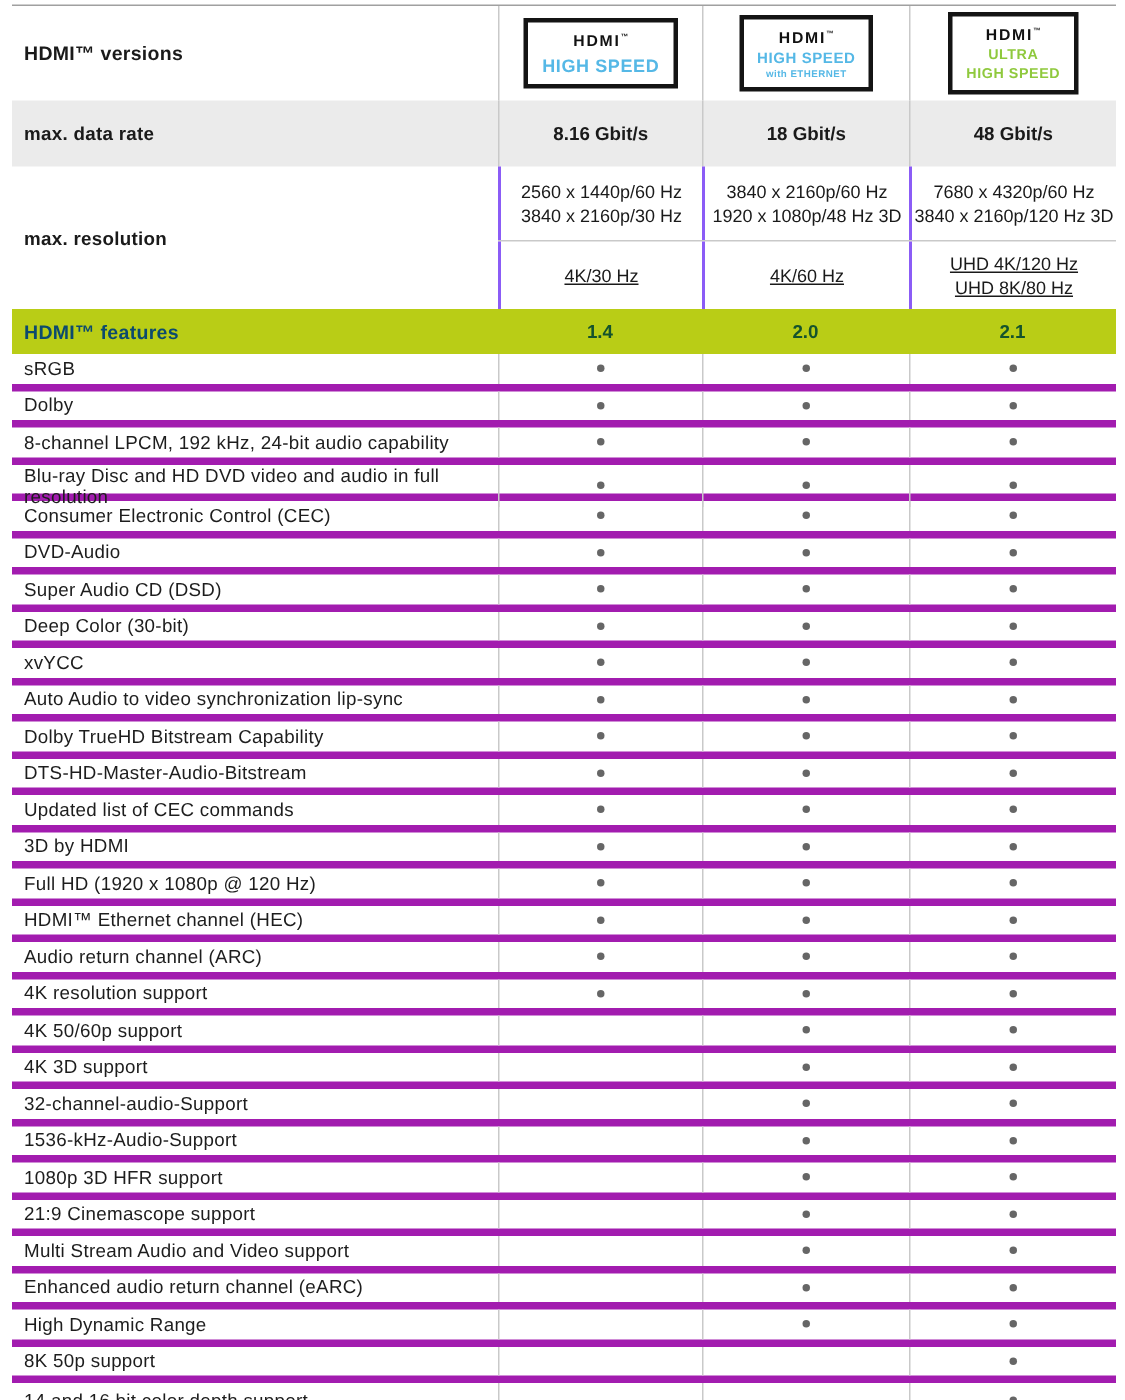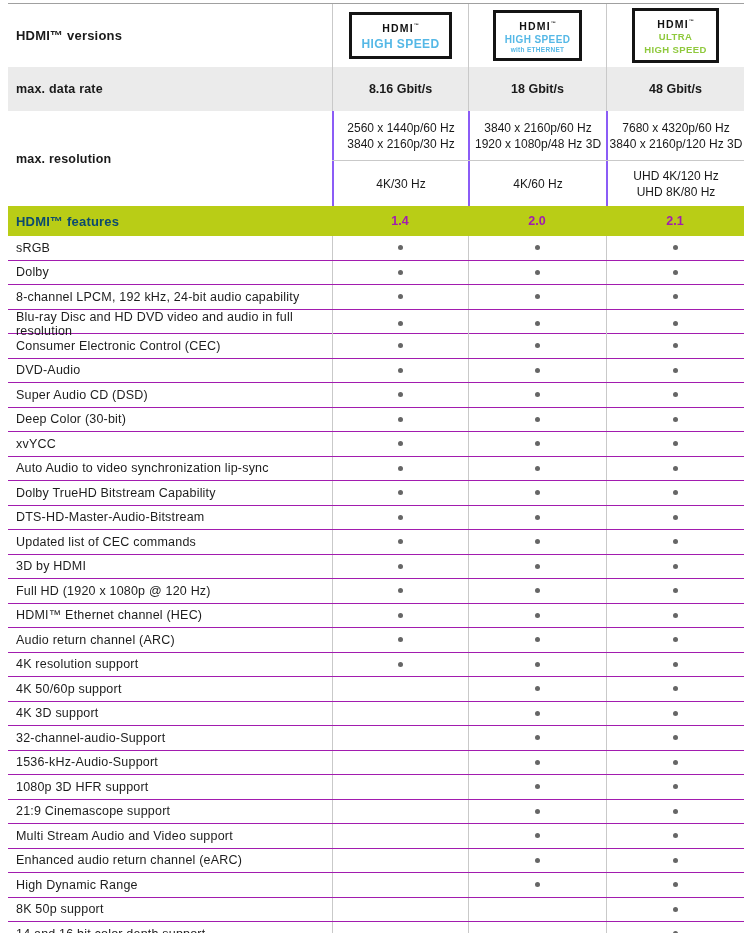--- a/index.html
+++ b/index.html
@@ -45,30 +45,30 @@
   .row-datarate { height: 44px; background: #ebebeb; }
   .row-datarate .label-cell { font-size: 12.5px; font-weight: 700; }
   .row-datarate .vcell { font-size: 12.5px; font-weight: 700; }
 
   
   .res-block { display: flex; height: 95px; }
   .res-label { width: 324px; font-size: 12.5px; font-weight: 700; display: flex; align-items: center; padding-left: 8px; letter-spacing: .2px; }
   .res-right { width: 412px; display: flex; flex-direction: column; }
   .res-subrow { display: grid; grid-template-columns: 136px 138px 138px; }
   .res-subrow-a { height: 50px; border-bottom: 1px solid #c9c9c9; }
-  .res-subrow-b { height: 45px; }
+  .res-subrow-b { height: 45px; text-decoration: underline; }
   .res-cell { border-left: 2px solid #8b5cf6; display: flex; flex-direction: column; align-items: center; justify-content: center; font-size: 12px; line-height: 16px; text-align: center; }
 
   
   .row-green { height: 30px; background: #b9cd16; }
   .row-green .label-cell { font-size: 13px; font-weight: 700; color: #0c4a6e; }
-  .row-green .gcell { display: flex; align-items: center; justify-content: center; font-size: 12.5px; font-weight: 700; color: #a21caf; }
+  .row-green .gcell { display: flex; align-items: center; justify-content: center; font-size: 12.5px; font-weight: 700; color: #14532d; }
 
   
-  .feature-row { height: 24.5px; border-bottom: 1px solid #a21caf; }
+  .feature-row { height: 24.5px; border-bottom: 5px solid #a21caf; }
   .feature-row:last-child { border-bottom: 1.5px solid #a8a8a8; }
   .feature-row .label-cell { font-size: 12.5px; color: #1d1d1d; }
   .dot { width: 5px; height: 5px; border-radius: 50%; background: #666666; display: inline-block; }
 </style>
 </head>
 <body>
 
 <div class="table">
 
   <div class="grid-row row-versions">

